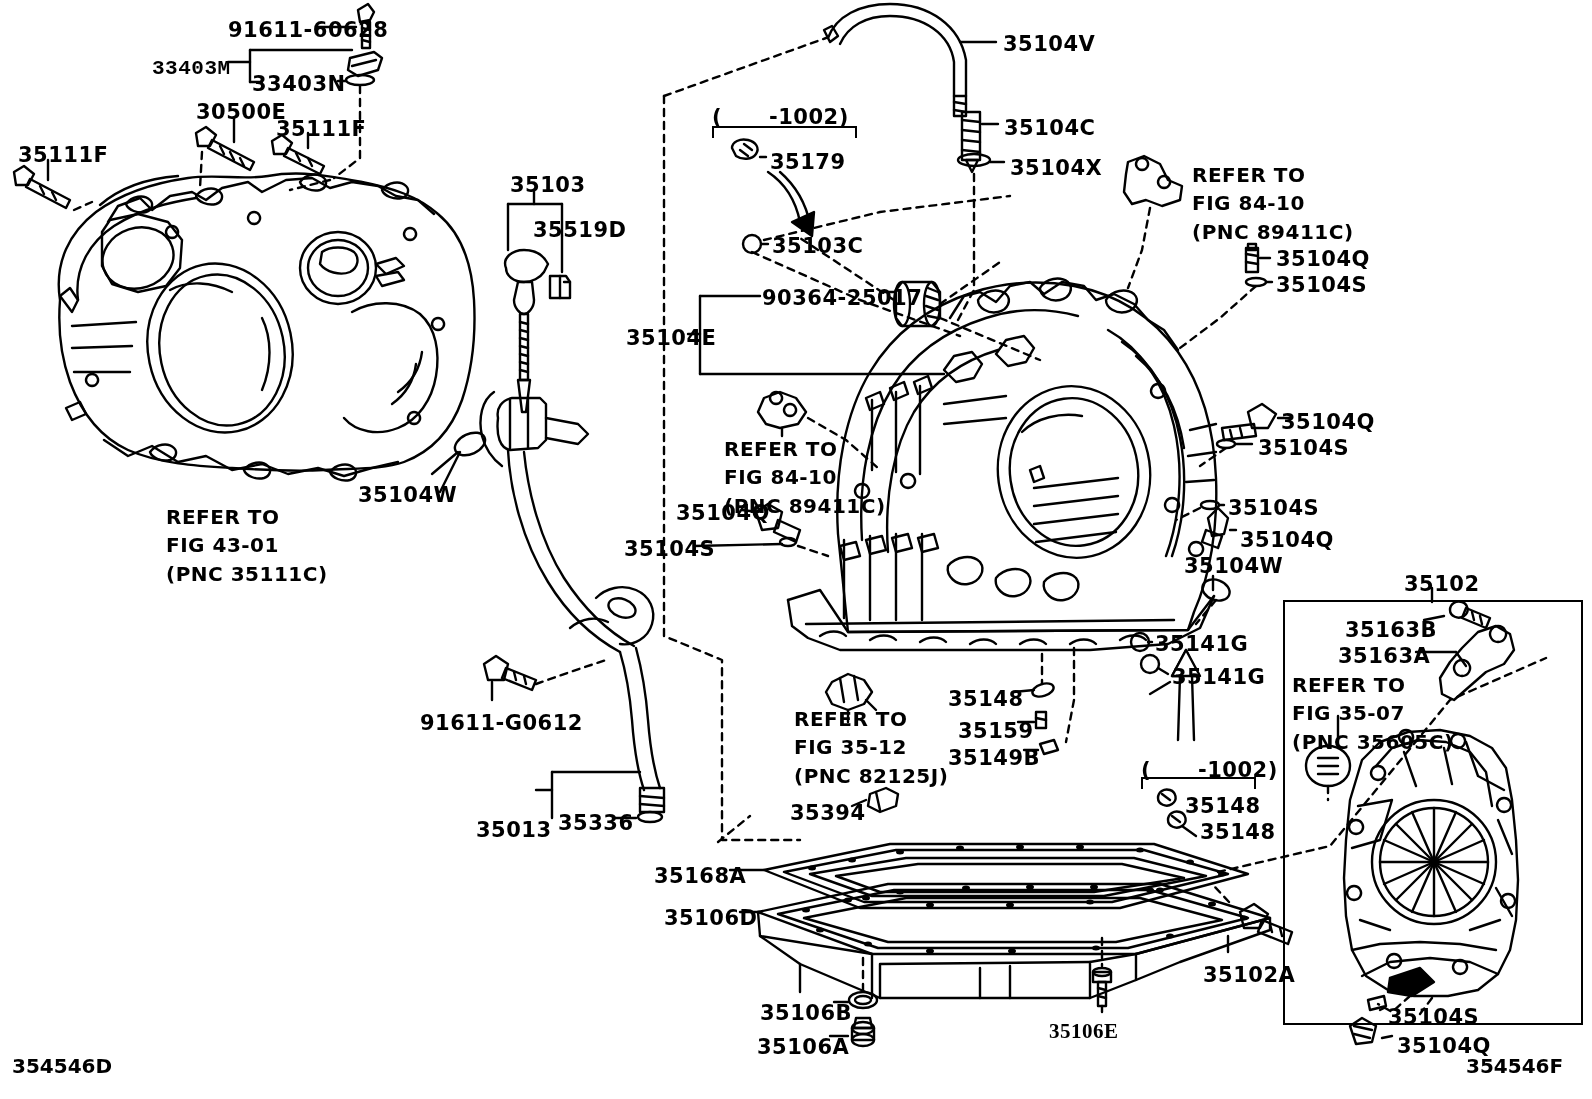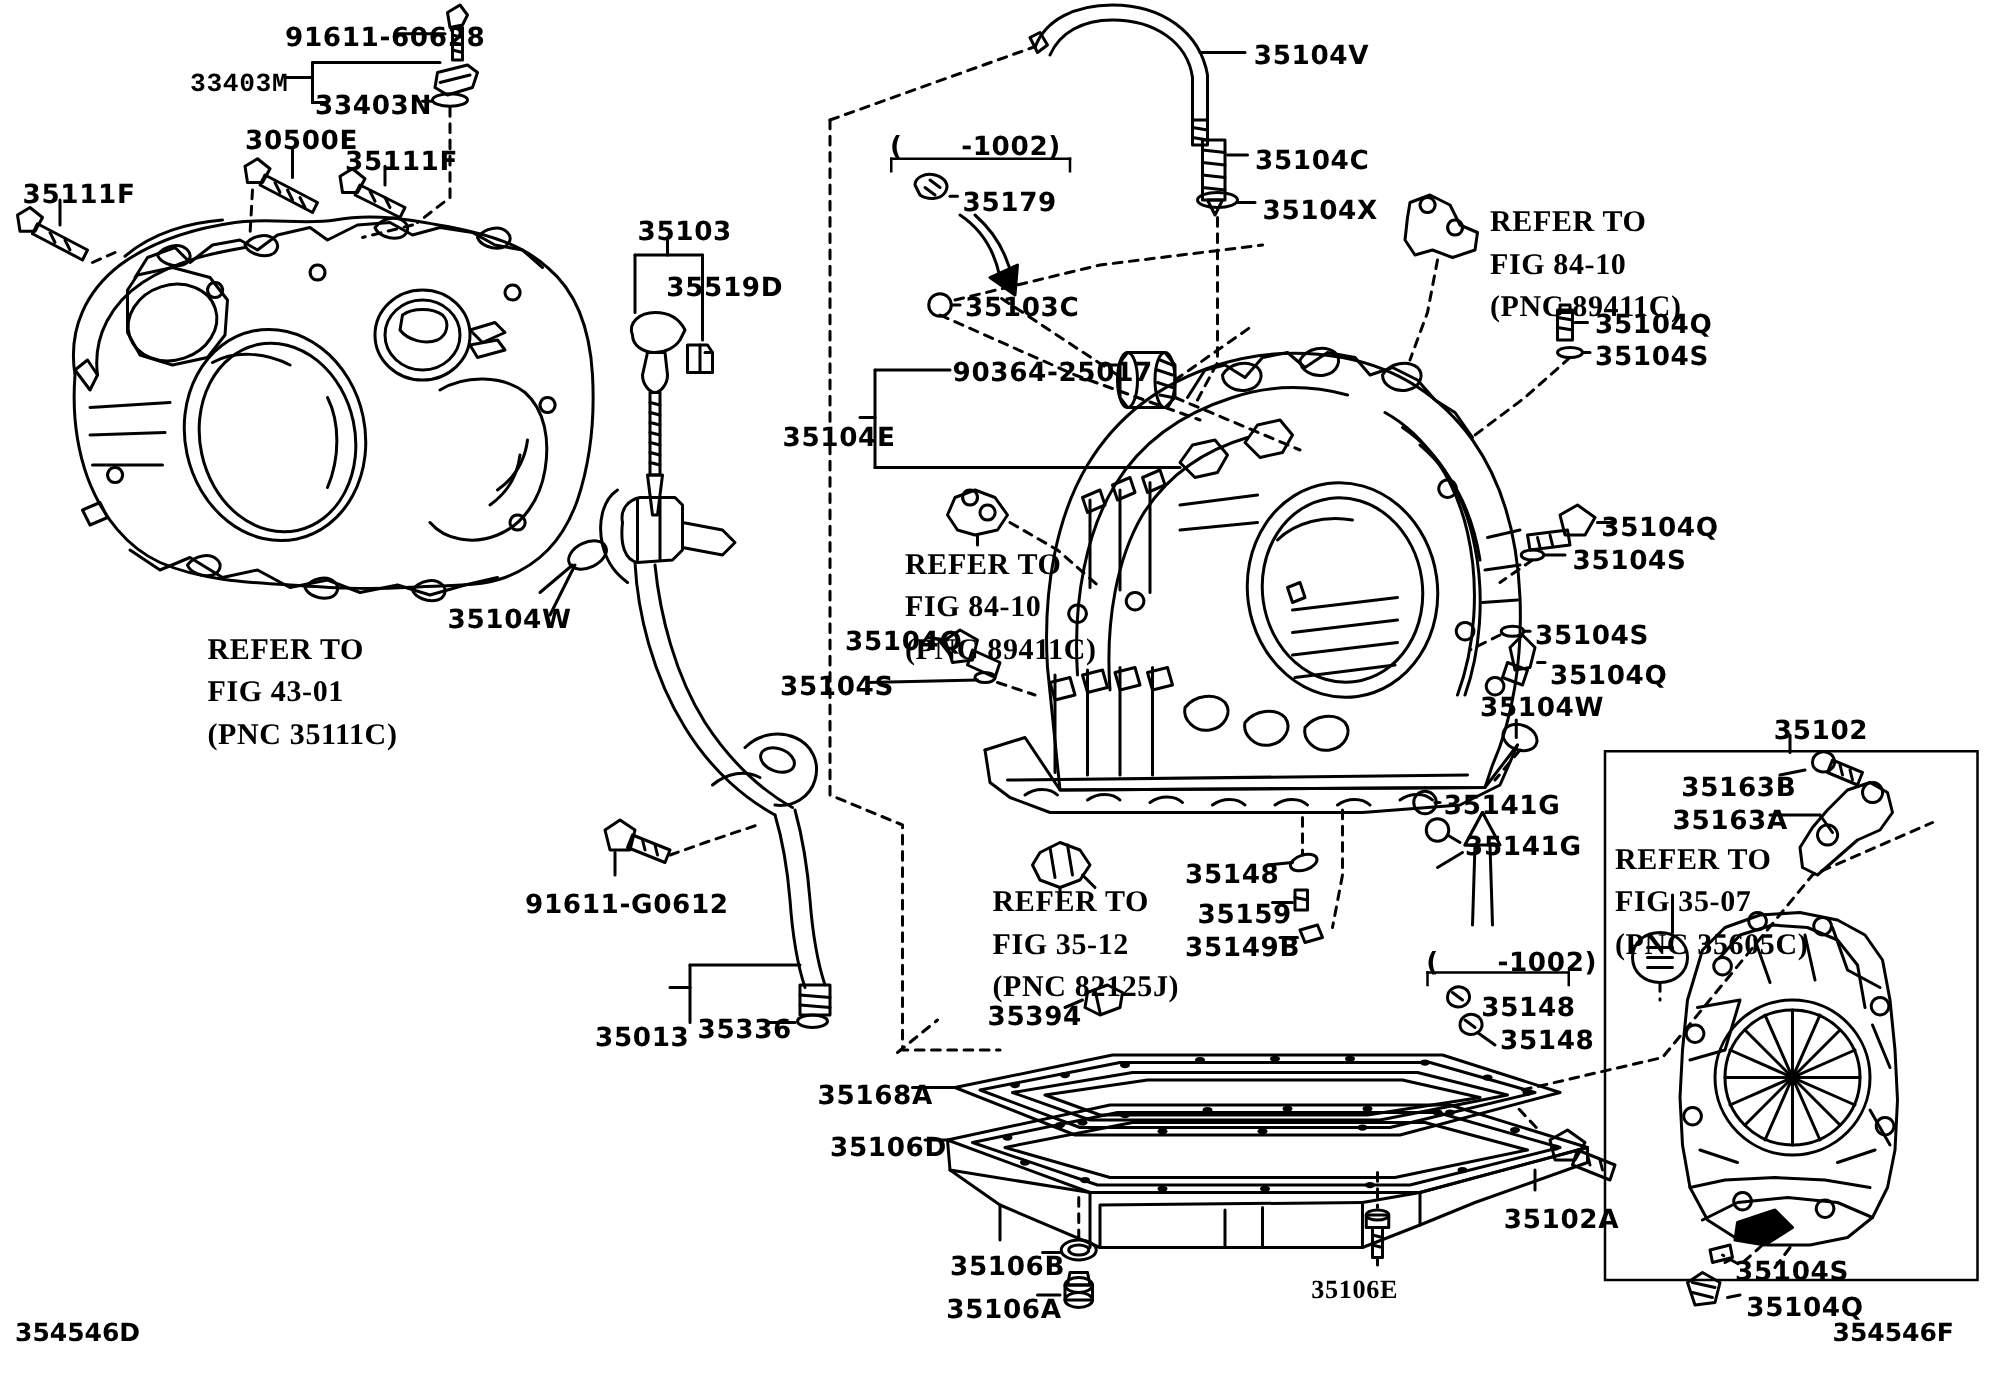--- a/index.html
+++ b/index.html
@@ -19,21 +19,21 @@
   .lbl {
     position: absolute;
     font-family: "DejaVu Sans", sans-serif;
     font-weight: bold;
     font-size: 21px;
     letter-spacing: 0.5px;
     color: #000000;
     white-space: pre;
     line-height: 1.32;
   }
-  .lbl.refer { font-size: 24px; line-height: 1.42; font-family: Liberation Serif, serif; }
+  .lbl.refer { font-size: 20px; line-height: 1.42; }
   .figid {
     position: absolute;
     font-family: "DejaVu Sans", sans-serif;
     font-weight: bold;
     font-size: 20px;
     color: #000000;
     white-space: pre;
   }
   .inset-box {
     position: absolute;
@@ -604,21 +604,21 @@
       <div class="lbl" style="left: 252px; top: 71px;">33403N</div>
       <div class="lbl" style="left: 196px; top: 99px;">30500E</div>
       <div class="lbl" style="left: 276px; top: 116px;">35111F</div>
       <div class="lbl" style="left: 18px; top: 142px;">35111F</div>
       <div class="lbl" style="left: 510px; top: 172px;">35103</div>
       <div class="lbl" style="left: 533px; top: 217px;">35519D</div>
       <div class="lbl" style="left: 712px; top: 104px;">(      -1002)</div>
       <div class="lbl" style="left: 770px; top: 149px;">35179</div>
       <div class="lbl" style="left: 772px; top: 233px;">35103C</div>
       <div class="lbl" style="left: 762px; top: 285px;">90364-25017</div>
-      <div class="lbl" style="left: 626px; top: 337px; text-align: center;">35104E</div>
+      <div class="lbl" style="left: 626px; top: 325px; text-align: center;">35104E</div>
       <div class="lbl" style="left: 1003px; top: 31px;">35104V</div>
       <div class="lbl" style="left: 1004px; top: 115px;">35104C</div>
       <div class="lbl" style="left: 1010px; top: 155px;">35104X</div>
       <div class="lbl" style="left: 1276px; top: 246px;">35104Q</div>
       <div class="lbl" style="left: 1276px; top: 272px;">35104S</div>
       <div class="lbl" style="left: 1281px; top: 409px;">35104Q</div>
       <div class="lbl" style="left: 1258px; top: 435px;">35104S</div>
       <div class="lbl" style="left: 1228px; top: 495px;">35104S</div>
       <div class="lbl" style="left: 1240px; top: 527px;">35104Q</div>
       <div class="lbl" style="left: 1184px; top: 553px;">35104W</div>
@@ -635,21 +635,21 @@
       <div class="lbl" style="left: 1200px; top: 819px;">35148</div>
       <div class="lbl" style="left: 420px; top: 710px;">91611-G0612</div>
       <div class="lbl" style="left: 476px; top: 781px; margin-top: 36px;">35013</div>
       <div class="lbl" style="left: 558px; top: 810px;">35336</div>
       <div class="lbl" style="left: 790px; top: 800px;">35394</div>
       <div class="lbl" style="left: 654px; top: 863px;">35168A</div>
       <div class="lbl" style="left: 664px; top: 905px;">35106D</div>
       <div class="lbl" style="left: 760px; top: 1000px;">35106B</div>
       <div class="lbl" style="left: 757px; top: 1034px;">35106A</div>
       <div class="lbl" style="left: 1049px; top: 1018px; font-family: Liberation Serif, serif;">35106E</div>
-      <div class="lbl" style="left: 1404px; top: 571px; margin-left: 15px;">35102</div>
+      <div class="lbl" style="left: 1404px; top: 571px;">35102</div>
       <div class="lbl" style="left: 1345px; top: 617px;">35163B</div>
       <div class="lbl" style="left: 1338px; top: 643px;">35163A</div>
       <div class="lbl" style="left: 1203px; top: 962px;">35102A</div>
       <div class="lbl" style="left: 1388px; top: 1004px;">35104S</div>
       <div class="lbl" style="left: 1397px; top: 1033px;">35104Q</div>
     </div>
   <div id="refers-layer">
       <div class="lbl refer" style="left: 166px; top: 503px;"><div>REFER TO</div><div>FIG 43-01</div><div>(PNC 35111C)</div></div>
       <div class="lbl refer" style="left: 1192px; top: 161px;"><div>REFER TO</div><div>FIG 84-10</div><div>(PNC 89411C)</div></div>
       <div class="lbl refer" style="left: 724px; top: 435px;"><div>REFER TO</div><div>FIG 84-10</div><div>(PNC 89411C)</div></div>

